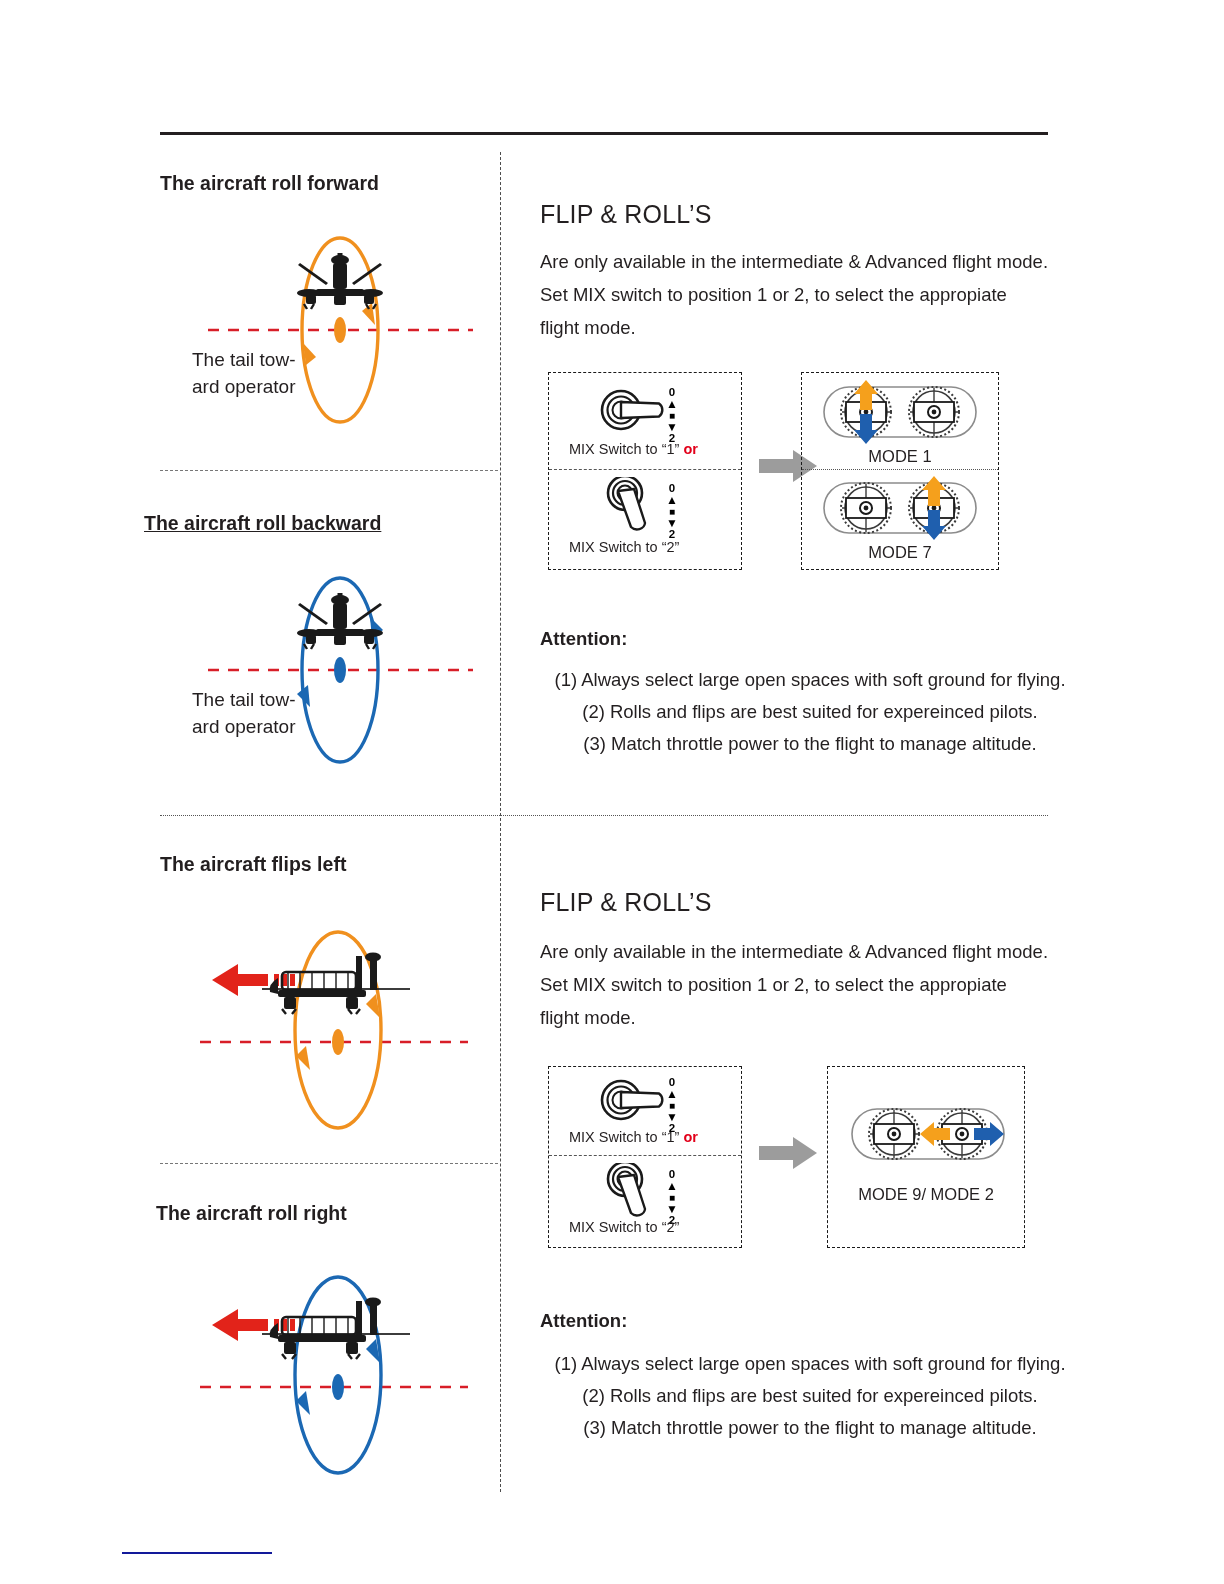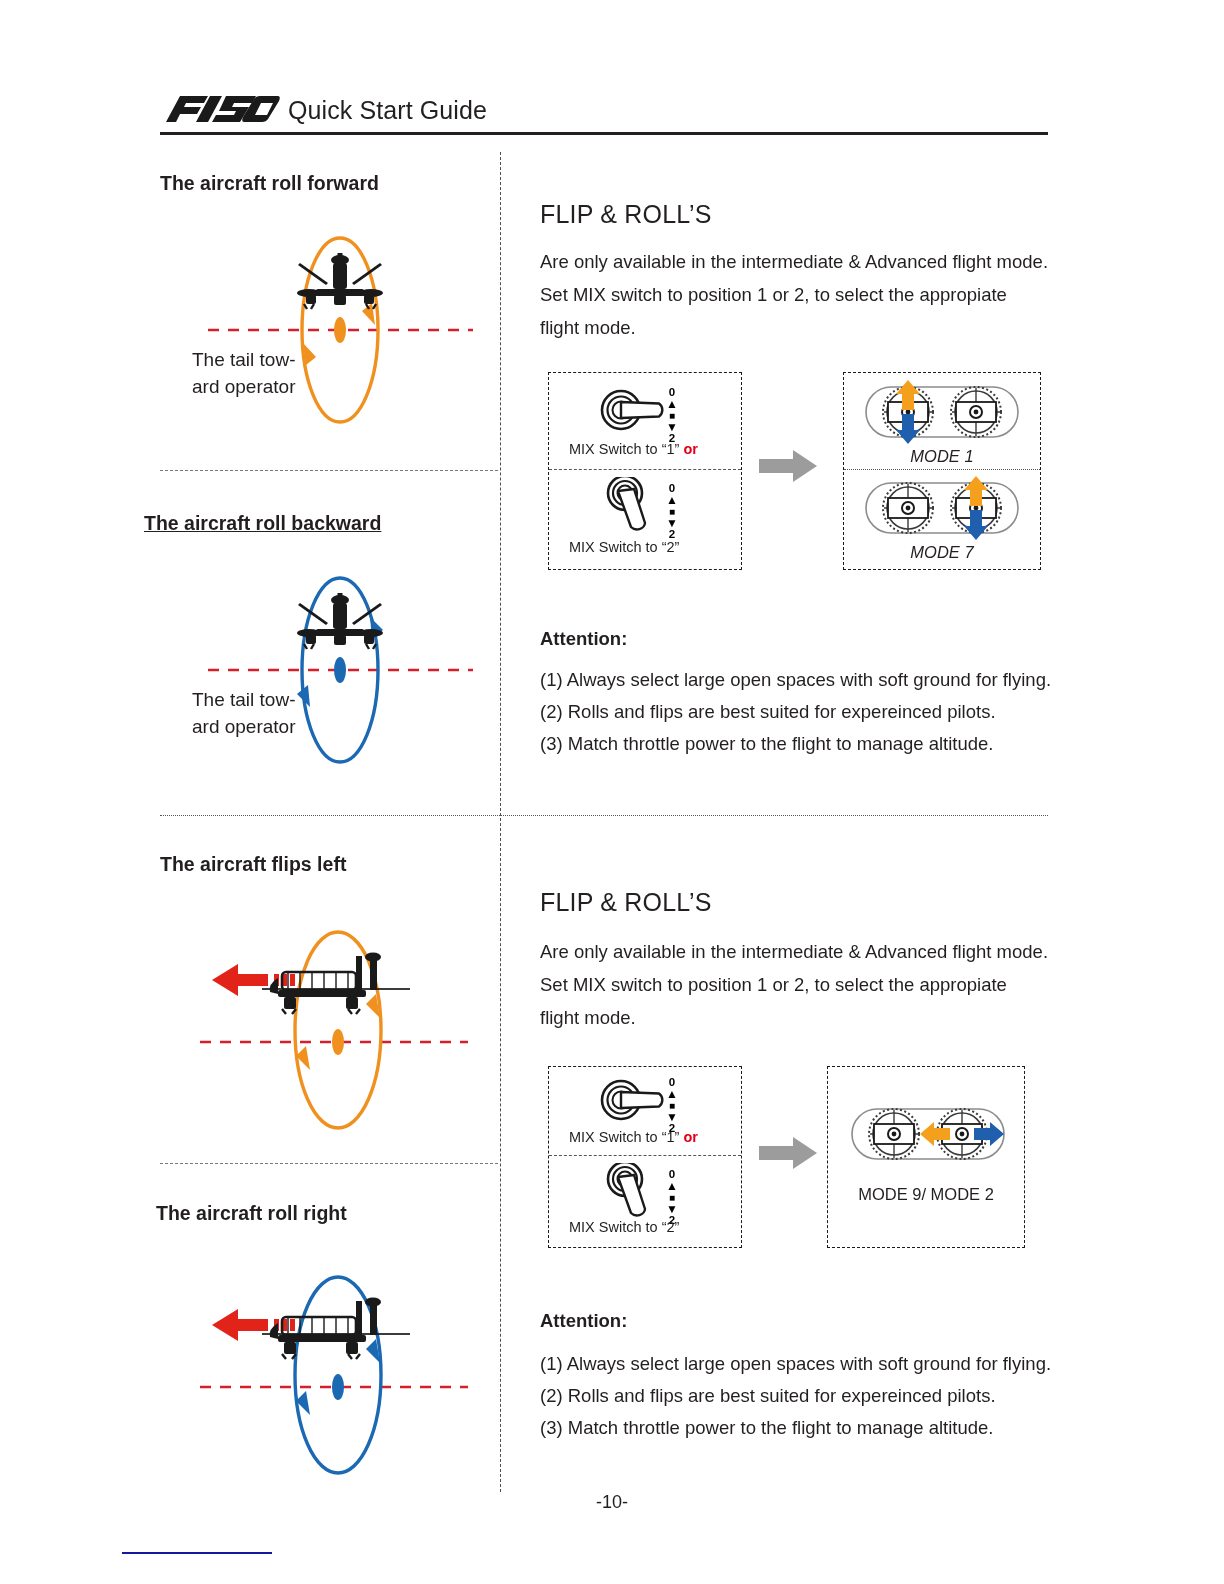--- a/index.html
+++ b/index.html
@@ -29,21 +29,21 @@
   .diagram{position:absolute;}
   .diagram svg{display:block;}
 
   .caption{position:absolute;font-size:19px;line-height:27px;color:#231f20;white-space:nowrap;}
 
   
   .r-title{position:absolute;font-size:25px;color:#231f20;letter-spacing:.2px;white-space:nowrap;}
   .r-para{position:absolute;font-size:18.5px;line-height:33px;color:#231f20;width:530px;}
   .att-title{position:absolute;font-size:18.5px;font-weight:bold;color:#231f20;}
   .att-list{position:absolute;font-size:18.5px;line-height:32px;color:#231f20;width:540px;}
-  .att-list div{white-space:nowrap;}
+  .att-list div{white-space:nowrap;text-align:center;}
 
   
   .panel{position:absolute;}
   .dashbox{position:absolute;border:1.6px dashed #1a1a1a;}
   .dash-inner-h{position:absolute;height:0;border-top:1.6px dashed #555;}
 
   .sw-label{position:absolute;font-size:14.5px;color:#231f20;white-space:nowrap;}
   .sw-or{color:#e2001a;font-weight:bold;}
   .mode-label{position:absolute;font-size:16.5px;color:#231f20;white-space:nowrap;text-align:center;}
 
@@ -51,34 +51,20 @@
   .scale span{display:block;}
 
   .gray-arrow{position:absolute;}
   .page-no{position:absolute;left:0;top:1492px;width:1224px;text-align:center;font-size:18px;color:#231f20;}
 </style>
 </head>
 <body>
 
 <div class="page">
 
-  <div class="header">
-    <div class="logo">
-      <svg viewBox="0 0 120 34" width="120" height="34">
-        <g fill="#1a1a1a">
-          <path d="M6 30 L20 4 L48 4 L44 11 L26 11 L24 15 L41 15 L37 22 L20 22 L16 30 Z"></path>
-          <path d="M50 4 L62 4 L48 30 L36 30 Z"></path>
-          <path d="M66 4 L96 4 L92 11 L74 11 L72 15 L89 15 L80 30 L52 30 L56 23 L74 23 L76 19 L59 19 Z"></path>
-          <path d="M100 4 L118 4 Q121 4 119 9 L108 27 Q106 30 102 30 L84 30 Q81 30 83 25 L94 7 Q96 4 100 4 Z
-                   M101 11 L95 23 L107 23 L113 11 Z"></path>
-        </g>
-      </svg>
-    </div>
-    <div class="header-title">Quick Start Guide</div>
-  </div>
   <div class="header-rule"></div>
 
   <div class="vdivider"></div>
   <div class="hdivider-left" style="top:470px;"></div>
   <div class="hdivider-full"></div>
   <div class="hdivider-left" style="top:1163px;"></div>
   <div class="trim-mark"></div>
 
   <div class="sec-title" style="left:160px;top:172px;text-align:center;">The aircraft roll forward</div>
   <div class="diagram" style="left:190px;top:225px;">
@@ -255,21 +241,21 @@
     </div>
     <div class="sw-label" style="left:20px;top:166px;">MIX Switch to “2”</div>
   </div>
 
   <div class="gray-arrow" style="left:757px;top:448px;">
     <svg width="62" height="36" viewBox="0 0 62 36">
       <path d="M2 11 L36 11 L36 2 L60 18 L36 34 L36 25 L2 25 Z" fill="#9C9C9C"></path>
     </svg>
   </div>
 
-  <div class="dashbox" style="left:843px;top:372px;width:196px;height:196px;font-style:italic;">
+  <div class="dashbox" style="left:801px;top:372px;width:196px;height:196px;">
     <div class="dash-inner-h" style="left:0;top:96px;width:196px;border-top-style:dotted;"></div>
 
     <div class="panel" style="left:16px;top:6px;">
       <svg width="164" height="66" viewBox="0 0 164 66">
         <rect x="6" y="8" width="152" height="50" rx="25" fill="none" stroke="#8c8c8c" stroke-width="1.6"></rect>
         <g stroke="#3a3a3a" fill="none">
           <circle cx="48" cy="33" r="25" stroke-width="2" stroke-dasharray="2,2.4"></circle>
           <circle cx="48" cy="33" r="21" stroke-width="1.6"></circle>
           <circle cx="116" cy="33" r="25" stroke-width="2" stroke-dasharray="2,2.4"></circle>
           <circle cx="116" cy="33" r="21" stroke-width="1.6"></circle>
@@ -407,14 +393,13 @@
     <div class="mode-label" style="left:0;top:118px;width:196px;">MODE 9/ MODE 2</div>
   </div>
 
   <div class="att-title" style="left:540px;top:1310px;">Attention:</div>
   <div class="att-list" style="left:540px;top:1348px;">
     <div>(1) Always select large open spaces with soft ground for flying.</div>
     <div>(2) Rolls and flips are best suited for expereinced pilots.</div>
     <div>(3) Match throttle power to the flight to manage altitude.</div>
   </div>
 
-  <div class="page-no">-10-</div>
 </div>
 
 </body></html>

